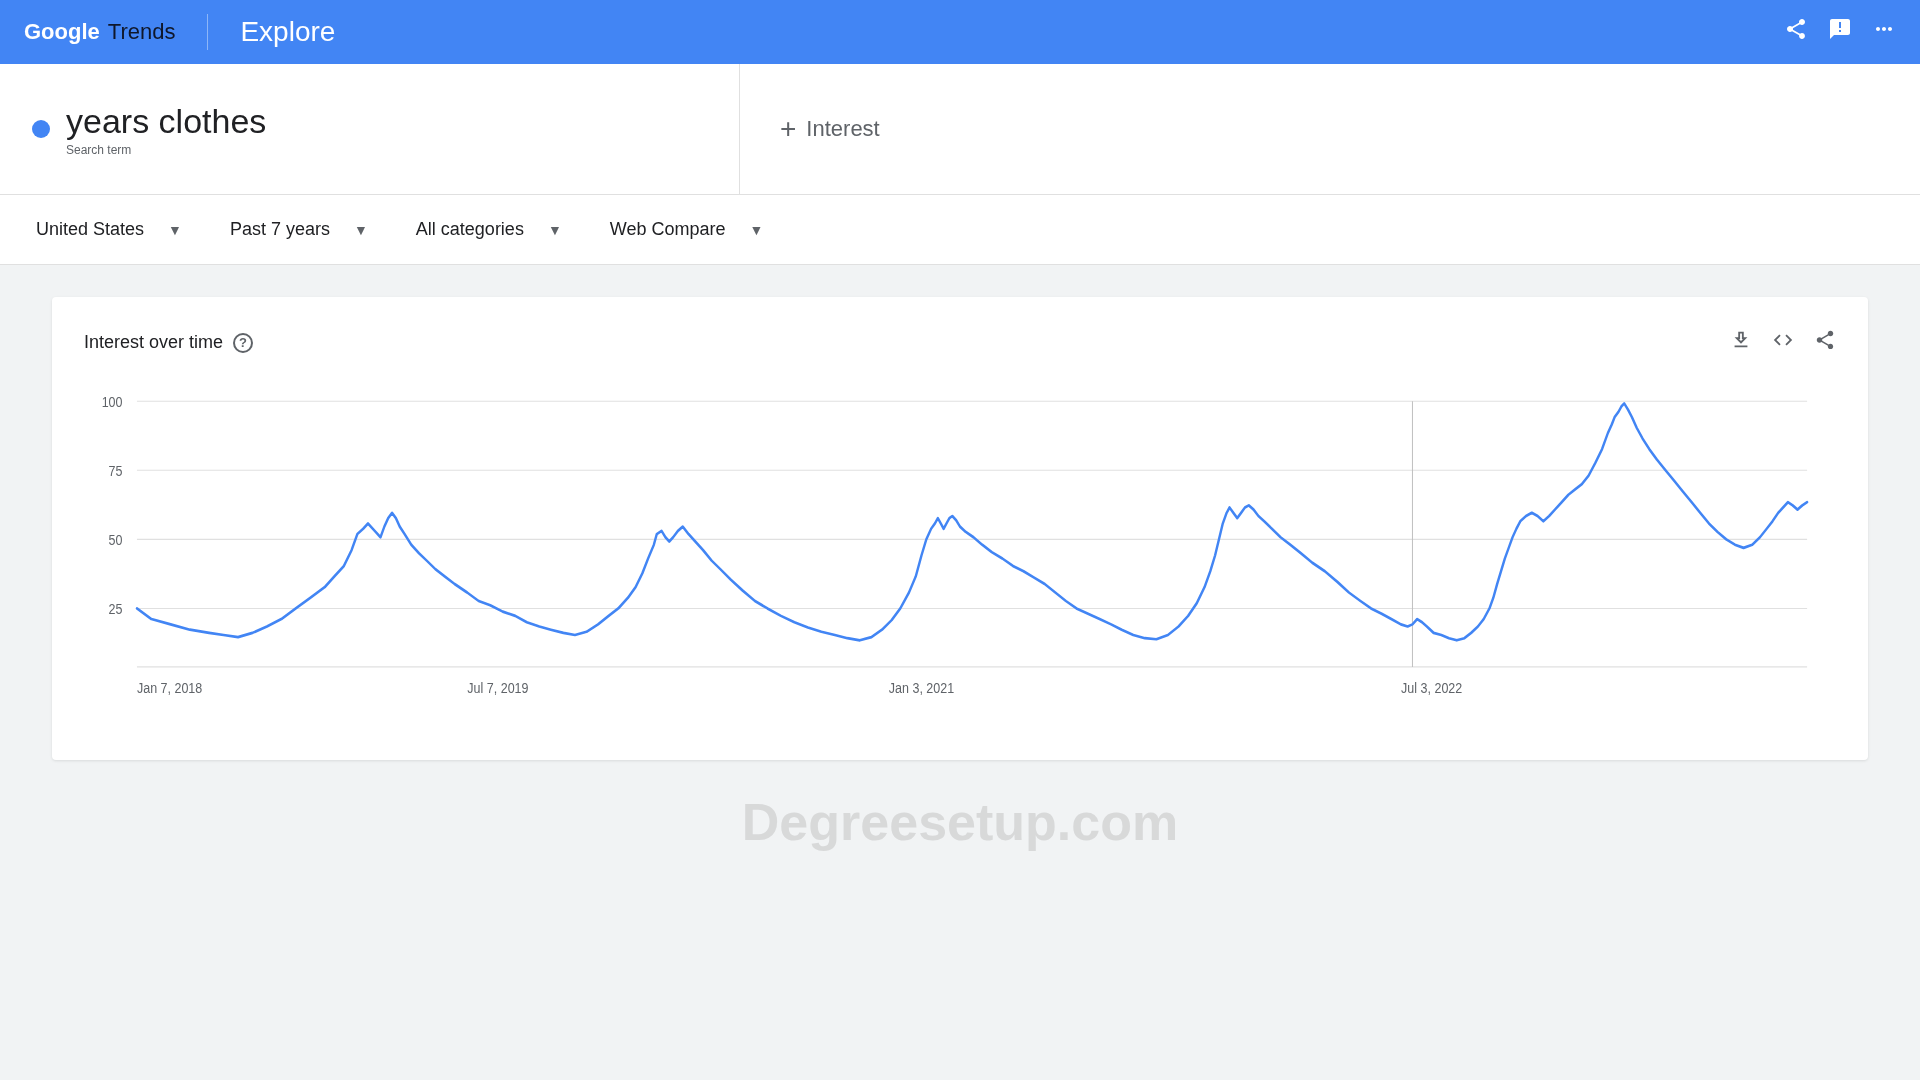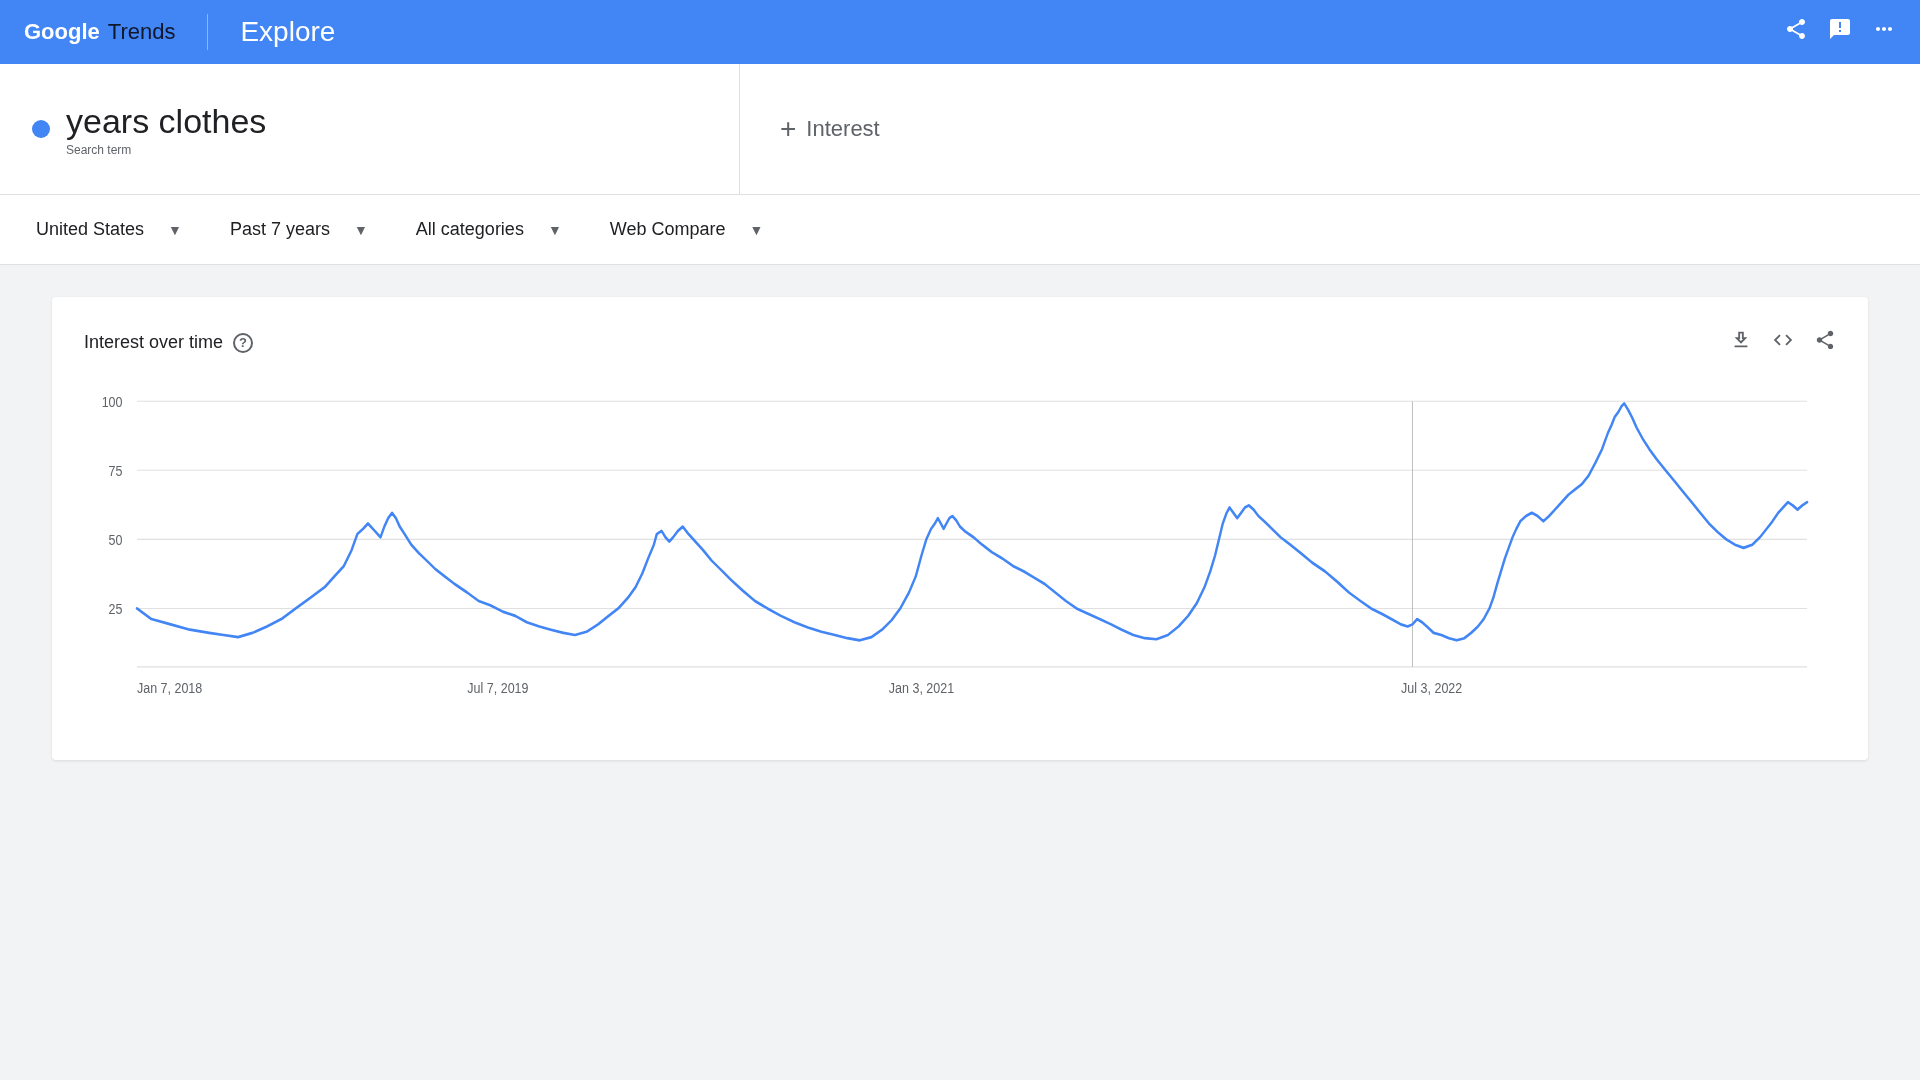--- a/index.html
+++ b/index.html
@@ -554,13 +554,14 @@
           1770,115
           1775,118
           1780,122
           1785,118
           1790,115
         "></polyline>
       </svg>
     </div>
   </div>
 
+  <div class="watermark">Degreesetup.com</div>
 </div>
 
 </body></html>

